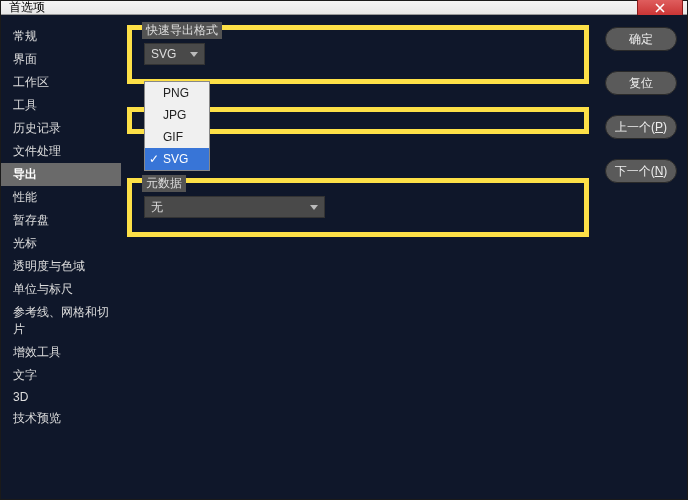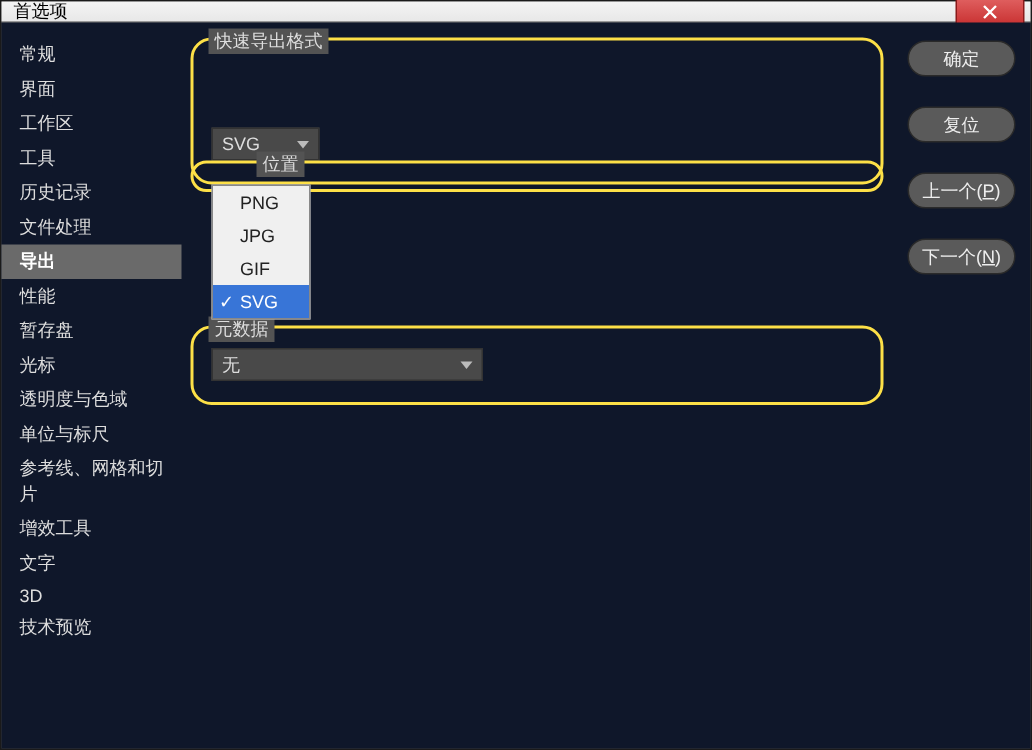--- a/index.html
+++ b/index.html
@@ -6,25 +6,25 @@
 body { background:#2a2a2a; width:688px; height:500px; overflow:hidden; }
 .window { width:688px; height:500px; background:#535353; display:flex; flex-direction:column; border:1px solid #1a1a1a; }
 .titlebar { height:14px; background:linear-gradient(#f4f4f4,#e8e8e8); display:flex; align-items:center; justify-content:space-between; border-bottom:1px solid #999; padding-left:8px; }
 .close-btn { width:46px; height:20px; background:linear-gradient(#e06060,#c83030); border:1px solid #8a1a1a; border-radius:3px; display:flex; align-items:center; justify-content:center; margin-right:4px; cursor:pointer; }
 .close-btn svg { width:10px; height:10px; }
 .body { flex:1; display:flex; background:#0f172a; }
 .sidebar { width:120px; padding:10px 0; }
 .sidebar-item { padding:3px 12px; color:#ddd; cursor:pointer; }
 .sidebar-item.selected { background:#6a6a6a; color:#fff;font-weight:bold; }
 .main { flex:1; padding:10px 6px; position:relative; }
-.group { border:2px solid #fde047; border-radius:14px; margin-bottom:12px; padding:0; position:relative; }
+.group { border:5px solid #fde047; border-radius:0; margin-bottom:12px; padding:0; position:relative; }
 .group-label { position:relative; top:-8px; left:10px; background:#535353; padding:0 4px; color:#ddd; display:inline-block; }
 .group-body { padding:4px 12px 14px 12px; margin-top:-8px; }
 .select { width:181px; height:22px; background:#494949; border:1px solid #333; color:#ddd; display:flex; align-items:center; justify-content:space-between; padding:0 6px; cursor:pointer; position:relative; }
-.select.small { width:72px;margin-top:45px; }
+.select.small { width:61px; }
 .chev { width:0; height:0; border-left:4px solid transparent; border-right:4px solid transparent; border-top:5px solid #bbb; }
 .dropdown { position:absolute; top:37px; left:-1px; width:66px; background:#f0f0f0; border:1px solid #888; z-index:10; }
 .dd-item { padding:4px 18px; color:#222; cursor:pointer; position:relative; }
 .dd-item.sel { background:#3875d7; color:#fff; }
 .dd-check { position:absolute; left:4px; top:4px; color:#fff; }
 .radio-row { display:flex; align-items:center; color:#ddd; margin:4px 0; }
 .radio-row .dot { width:12px; height:12px; border:1px solid #aaa; border-radius:50%; margin-right:6px; background:#4a4a4a; }
 .rightbar { width:92px; padding:12px 10px; display:flex; flex-direction:column; gap:20px; }
 .btn { height:24px; border:1px solid #2a2a2a; border-radius:12px; background:#5a5a5a; color:#eee; display:flex; align-items:center; justify-content:center; cursor:pointer; }
 .underline { text-decoration:underline; }

